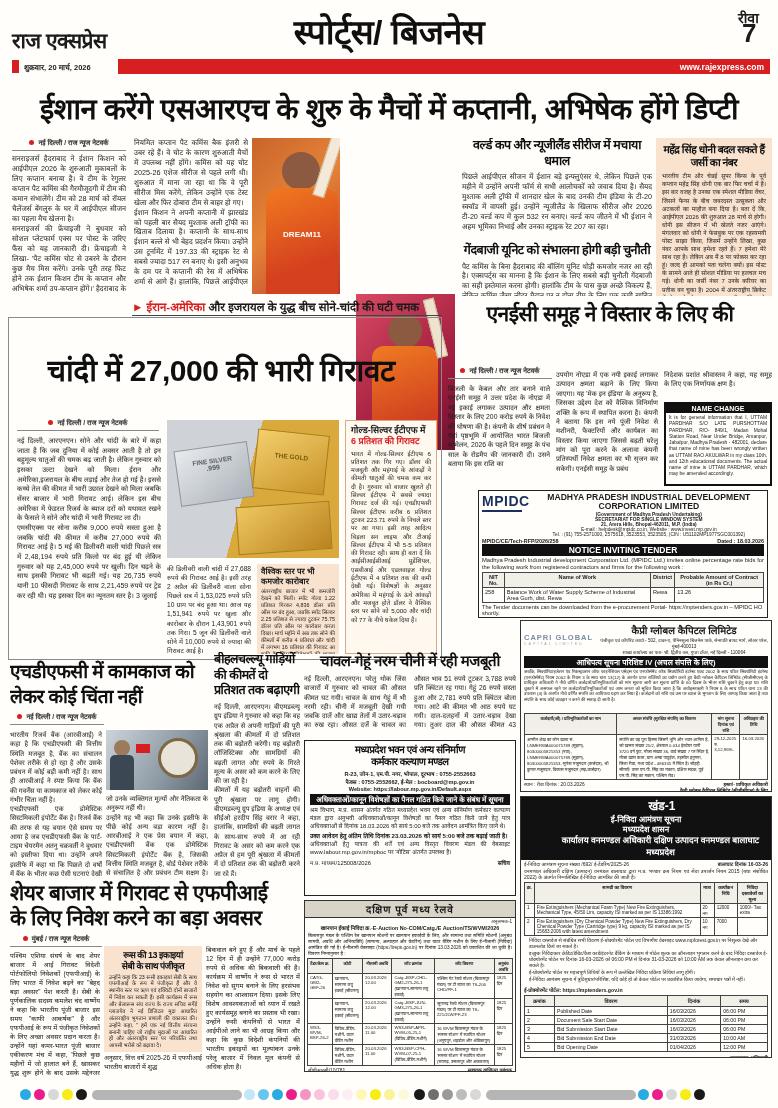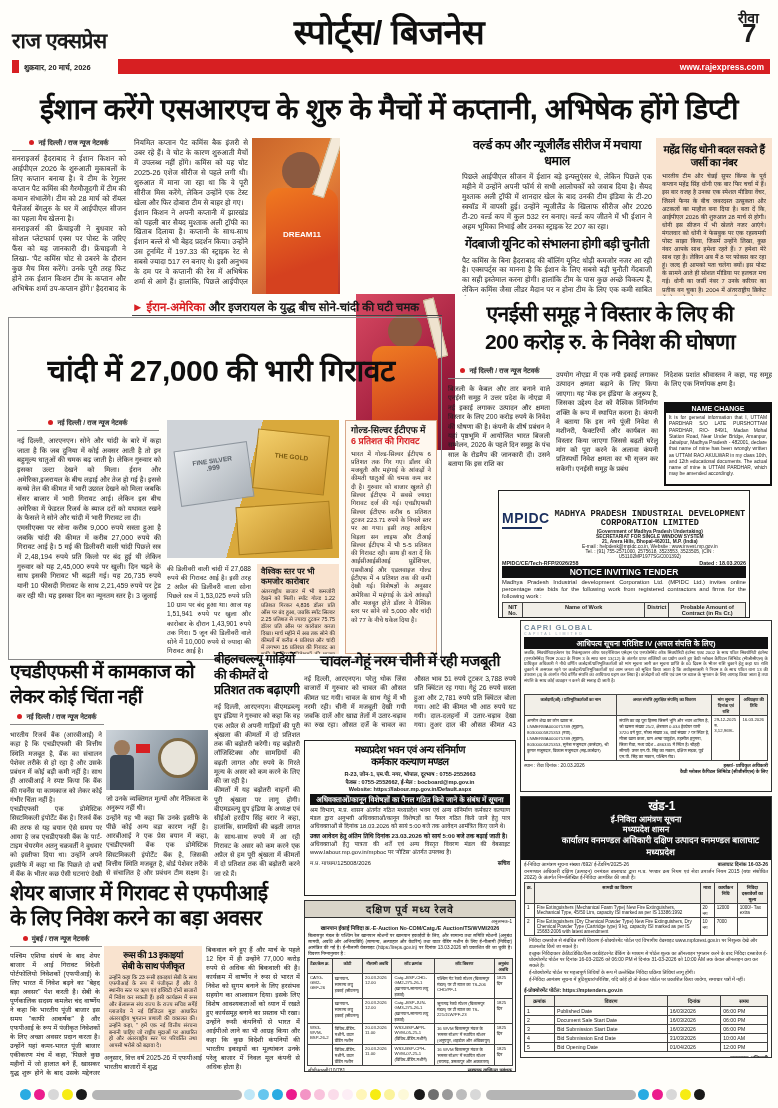--- a/index.html
+++ b/index.html
@@ -65,21 +65,21 @@
   </div>
   <div class="abs photo" style="left:356px;top:138px;width:99px;height:156px;background:linear-gradient(135deg,#d94a63,#a31f3f 60%,#6e1130);">
     <div class="abs" style="left:32px;top:20px;width:34px;height:34px;border-radius:50%;background:#8c5a40;"></div>
     <div class="abs" style="left:16px;top:52px;width:66px;height:104px;border-radius:12px 12px 0 0;background:linear-gradient(160deg,#ef7c22,#cf3d20 75%);"></div>
     <div class="abs" style="left:74px;top:4px;width:9px;height:58px;background:#efe3cf;transform:rotate(-14deg);border:1px solid #c9b896;"></div>
   </div>
 
   <div class="abs oh" style="left:462px;top:138px;width:190px;height:158px;">
     <div class="headline c" style="font-size:12.5px;line-height:1.25;">वर्ल्ड कप और न्यूजीलैंड सीरीज में मचाया धमाल</div>
     <div class="news j" style="margin-top:3px;">पिछले आईपीएल सीजन में ईशान बड़े इन्फ्लुएंसर थे, लेकिन पिछले एक महीने में उन्होंने अपनी फॉर्म से सभी आलोचकों को जवाब दिया है। सैयद मुश्ताक अली ट्रॉफी में शानदार खेल के बाद उनकी टीम इंडिया के टी-20 स्क्वॉड में वापसी हुई। उन्होंने न्यूजीलैंड के खिलाफ सीरीज और 2026 टी-20 वर्ल्ड कप में कुल 532 रन बनाए। वर्ल्ड कप जीतने में भी ईशान ने अहम भूमिका निभाई और उनका स्ट्राइक रेट 207 का रहा।</div>
-    <div class="headline c" style="font-size:12.5px;line-height:1.25;margin-top:5px;font-family:Liberation Serif, serif;">गेंदबाजी यूनिट को संभालना होगी बड़ी चुनौती</div>
+    <div class="headline c" style="font-size:12.5px;line-height:1.25;margin-top:11px;">गेंदबाजी यूनिट को संभालना होगी बड़ी चुनौती</div>
     <div class="news j" style="margin-top:3px;">पैट कमिंस के बिना हैदराबाद की बॉलिंग यूनिट थोड़ी कमजोर नजर आ रही है। एक्सपर्ट्स का मानना है कि ईशान के लिए सबसे बड़ी चुनौती गेंदबाजी का सही इस्तेमाल करना होगी। हालांकि टीम के पास कुछ अच्छे विकल्प हैं, लेकिन कमिंस जैसा लीडर मैदान पर न होना टीम के लिए एक कमी साबित हो सकता है।</div>
   </div>
 
   <div class="abs peach oh" style="left:656px;top:138px;width:116px;height:158px;padding:5px 6px;box-sizing:border-box;">
     <div class="headline c" style="font-size:10.5px;line-height:1.25;">महेंद्र सिंह धोनी बदल सकते हैं जर्सी का नंबर</div>
     <div class="j" style="font-size:6px;line-height:1.35;margin-top:3px;color:#222;">भारतीय टीम और चेन्नई सुपर किंग्स के पूर्व कप्तान महेंद्र सिंह धोनी एक बार फिर चर्चा में हैं। इस बार वजह है उनका एक स्पेशल मीडिया वेंचर, जिसने फैन्स के बीच जबरदस्त उत्सुकता और अटकलों का माहौल बना दिया है। बता दें कि, आईपीएल 2026 की शुरुआत 28 मार्च से होगी। धोनी इस सीजन में भी खेलते नजर आएंगे। मंगलवार को धोनी ने फेसबुक पर एक रहस्यमयी पोस्ट साझा किया, जिसमें उन्होंने लिखा, कुछ नंबर आपके साथ हमेशा रहते हैं। 7 हमेशा मेरे साथ रहा है। लेकिन अब मैं 8 पर फोकस कर रहा हूं। जल्द ही आपको पता चलेगा क्यों। इस पोस्ट के सामने आते ही सोशल मीडिया पर हलचल मच गई। धोनी का जर्सी नंबर 7 उनके करियर का प्रतीक बन चुका है। 2004 में अंतरराष्ट्रीय क्रिकेट में डेब्यू से लेकर 2019 तक टीम इंडिया के कप्तान रहते हुए कई ऐतिहासिक जीत दर्ज की। आईपीएल में सीएसके के साथ लंबा सफर तय किया है। नंबर 7 को धोनी की पहचान माना जाता है।</div>
   </div>
 
   <div class="abs b oh" style="left:132px;top:299px;width:310px;height:16px;font-size:11.5px;border-bottom:1px solid #444;">
     <span class="red">►</span>
@@ -117,43 +117,42 @@
 
     <div class="abs oh" style="left:336px;top:102px;width:92px;height:234px;border:1px solid #d8a889;background:#fff8ef;padding:4px 5px;box-sizing:border-box;">
       <div class="b" style="font-size:9px;line-height:1.2;">गोल्ड-सिल्वर ईटीएफ में</div>
       <div class="b red" style="font-size:9px;line-height:1.2;">6 प्रतिशत की गिरावट</div>
       <div class="j" style="font-size:6.2px;line-height:1.34;margin-top:3px;">भारत में गोल्ड-सिल्वर ईटीएफ 6 प्रतिशत तक गिर गए। डॉलर की मजबूती और महंगाई के आंकड़ों ने कीमती धातुओं की चमक कम कर दी है। गुरुवार को बाजार खुलते ही सिल्वर ईटीएफ में सबसे ज्यादा गिरावट दर्ज की गई। एचडीएफसी सिल्वर ईटीएफ करीब 6 प्रतिशत टूटकर 223.71 रुपये के निचले स्तर पर आ गया। इसी तरह आदित्य बिड़ला सन लाइफ और टीआई सिल्वर ईटीएफ में भी 5-5 प्रतिशत की गिरावट रही। साथ ही बता दें कि आईसीआईसीआई प्रूडेंशियल, एसबीआई और एडलवाइज गोल्ड ईटीएफ में 4 प्रतिशत तक की कमी देखी गई। विशेषज्ञों के अनुसार अमेरिका में महंगाई के ऊंचे आंकड़ों और मजबूत होते डॉलर ने वैश्विक स्तर पर सोने को 5,000 और चांदी को 77 के नीचे धकेल दिया है।</div>
     </div>
   </div>
 
   <div class="abs headline c oh" style="left:448px;top:300px;width:324px;height:62px;font-size:21px;line-height:1.35;">
     <div>एनईसी समूह ने विस्तार के लिए की</div>
-    <div>200 करोड़ रु. के निवेश की घोषणा</div>
   </div>
   <div class="abs byline" style="left:448px;top:366px;width:104px;">
     <span class="dotb"></span>
     <span>नई दिल्ली / राज न्यूज नेटवर्क</span>
   </div>
   <div class="abs news j oh" style="left:448px;top:384px;width:102px;height:100px;font-size:6.8px;">बिजली के केबल और तार बनाने वाले एनईसी समूह ने उत्तर प्रदेश के नोएडा में नई इकाई लगाकर उत्पादन और क्षमता विस्तार के लिए 200 करोड़ रुपये के निवेश की घोषणा की है। कंपनी के शीर्ष प्रबंधन ने यहां पृष्ठभूमि में आयोजित भारत बिजली सम्मेलन, 2026 के पहले दिन समूह के पंच साल के रोडमैप की जानकारी दी। उसने बताया कि इस राशि का</div>
   <div class="abs news j oh" style="left:556px;top:370px;width:102px;height:114px;font-size:6.8px;">उपयोग नोएडा में एक नयी इकाई लगाकर उत्पादन क्षमता बढ़ाने के लिए किया जाएगा। यह 'मेक इन इंडिया' के अनुरूप है, जिसका उद्देश्य देश को वैश्विक विनिर्माण शक्ति के रूप में स्थापित करना है। कंपनी ने बताया कि इस नये पूंजी निवेश से मशीनरी, फैक्टरियों और कार्यबल का विस्तार किया जाएगा जिससे बढ़ती घरेलू मांग को पूरा करने के अलावा कंपनी प्रतिस्पर्धी निवेश क्षमता का भी सृजन कर सकेगी। एनईसी समूह के प्रबंध</div>
   <div class="abs news j oh" style="left:664px;top:370px;width:108px;height:30px;font-size:6.8px;">निदेशक प्रशांत श्रीवास्तव ने कहा, यह समूह के लिए एक निर्णायक क्षण है।</div>
 
   <div class="abs oh" style="left:664px;top:402px;width:108px;height:84px;border:2px solid #111;box-sizing:border-box;">
     <div class="blackbar" style="font-size:7px;padding:1px 0;">NAME CHANGE</div>
     <div class="j" style="font-size:4.9px;line-height:1.28;padding:2px 3px;">It is for general information that I, UTTAM PARDHAR S/O LATE PURSHOTTAM PARDHAR, R/O- 849/1, Madan Mohal Station Road, Near Under Bridge, Amanpur, Jabalpur, Madhya Pradesh - 482001, declare that name of mine has been wrongly written as UTTAM RAO AKULWAR in my class 10th, and 12th educational documents. The actual name of mine is UTTAM PARDHAR, which may be amended accordingly.</div>
   </div>
 
-  <div class="abs oh" style="left:498px;top:490px;width:252px;height:128px;border:1.5px solid #222;box-sizing:border-box;padding:19px 3px;">
+  <div class="abs oh" style="left:478px;top:490px;width:290px;height:128px;border:1.5px solid #222;box-sizing:border-box;padding:2px 3px;">
     <div style="display:flex;gap:4px;align-items:flex-start;">
       <div>
         <div class="b" style="font-size:14px;color:#1b2f5e;letter-spacing:0.5px;">MPIDC</div>
         <div style="height:2px;background:#1b2f5e;width:40px;margin-top:1px;"></div>
       </div>
       <div class="c" style="flex:1;">
-        <div class="b" style="font-size:8.6px;line-height:1.1;font-family:Liberation Mono, monospace;">MADHYA PRADESH INDUSTRIAL DEVELOPMENT CORPORATION LIMITED</div>
+        <div class="b" style="font-size:8.6px;line-height:1.1;">MADHYA PRADESH INDUSTRIAL DEVELOPMENT CORPORATION LIMITED</div>
         <div class="b" style="font-size:4.8px;">(Government of Madhya Pradesh Undertaking)</div>
         <div class="b" style="font-size:4.8px;">SECRETARIAT FOR SINGLE WINDOW SYSTEM</div>
         <div class="b" style="font-size:4.8px;">21, Arera Hills, Bhopal-462011, M.P. (India)</div>
         <div style="font-size:4.8px;">E-mail : helpdesk@mpidc.co.in, Website : www.invest.mp.gov.in</div>
         <div style="font-size:4.8px;">Tel. : (91) 755-2571000, 2575618, 3523553, 3523505, (CIN : U51102MP1977SGC001392)</div>
       </div>
     </div>
     <div style="display:flex;justify-content:space-between;font-size:5.4px;font-weight:bold;margin-top:1px;">
       <span>MPIDC/CE/Tech-RFP/2026/258</span>
       <span>Dated : 18.03.2026</span>
@@ -296,20 +295,25 @@
       <span>सीपीआरसी/10/781</span>
       <span class="b" style="text-align:right;"><span>सहायक वाणिज्य प्रबंधक</span><br></span>
     </div>
   </div>
 
   <div class="abs oh" style="left:520px;top:620px;width:252px;height:172px;border:1px solid #333;box-sizing:border-box;padding:2px 3px;">
     <div style="display:flex;gap:7px;align-items:center;">
       <div>
         <div style="font-size:7.5px;letter-spacing:1px;color:#7a8ea0;font-weight:bold;">CAPRI GLOBAL</div>
         <div style="font-size:3.6px;letter-spacing:2px;color:#9aa8b5;">CAPITAL LIMITED</div>
+      </div>
+      <div class="c" style="flex:1;">
+        <div class="b" style="font-size:10px;">कैप्री ग्लोबल कैपिटल लिमिटेड</div>
+        <div style="font-size:4.6px;">पंजीकृत एवं कॉर्पोरेट कार्या.- 502, टावर-ए, पेनिनसुला बिजनेस पार्क, सेनापति बापट मार्ग, लोअर परेल, मुंबई-400013</div>
+        <div style="font-size:4.6px;">शाखा कार्यालय का पता- भ्री. द्वितीय तल, गुप्ता टॉवर, नई दिल्ली - 110064</div>
       </div>
     </div>
     <div class="blackbar" style="font-size:7.6px;padding:1px 0;margin-top:1px;">आधिपत्य सूचना परिशिष्ट IV (अचल संपत्ति के लिए)</div>
     <div class="j oh" style="font-size:4.4px;line-height:1.25;margin-top:1px;height:44px;">जबकि, सिक्योरिटाइजेशन एंड रिकंस्ट्रक्शन ऑफ फाइनेंशियल एसेट्स एंड एनफोर्समेंट ऑफ सिक्योरिटी इंटरेस्ट एक्ट 2002 के साथ पठित सिक्योरिटी इंटरेस्ट (एनफोर्समेंट) नियम 2002 के नियम 3 के साथ धारा 13(12) के अंतर्गत प्राप्त शक्तियों का प्रयोग करते हुए कैप्री ग्लोबल कैपिटल लिमिटेड (सीजीसीएल) के प्राधिकृत अधिकारी ने नीचे वर्णित कर्जदारों/प्रतिभूतिकर्ताओं को मांग सूचना जारी कर सूचना प्राप्ति के 60 दिवस के भीतर राशि चुकाने हेतु कहा था। राशि चुकाने में असफल रहने पर कर्जदारों/प्रतिभूतिकर्ताओं एवं आम जनता को सूचित किया जाता है कि अधोहस्ताक्षरी ने नियम 8 के साथ पठित धारा 13 की उपधारा (4) के अंतर्गत नीचे वर्णित संपत्ति का आधिपत्य ग्रहण कर लिया है। कर्जदारों को राशि एवं उस पर ब्याज के भुगतान के लिए आगाह किया जाता है तथा संपत्ति के साथ कोई व्यवहार न करने की सलाह दी जाती है।</div>
     <table class="data" style="font-size:4.3px;">
         <tbody>
           <tr>
             <td>कर्जदारों(ओं) / प्रतिभूतिकर्ताओं का नाम</td>
             <td>अचल संपत्ति (सुरक्षित संपत्ति) का विवरण</td>
             <td>मांग सूचना दिनांक एवं राशि</td>

